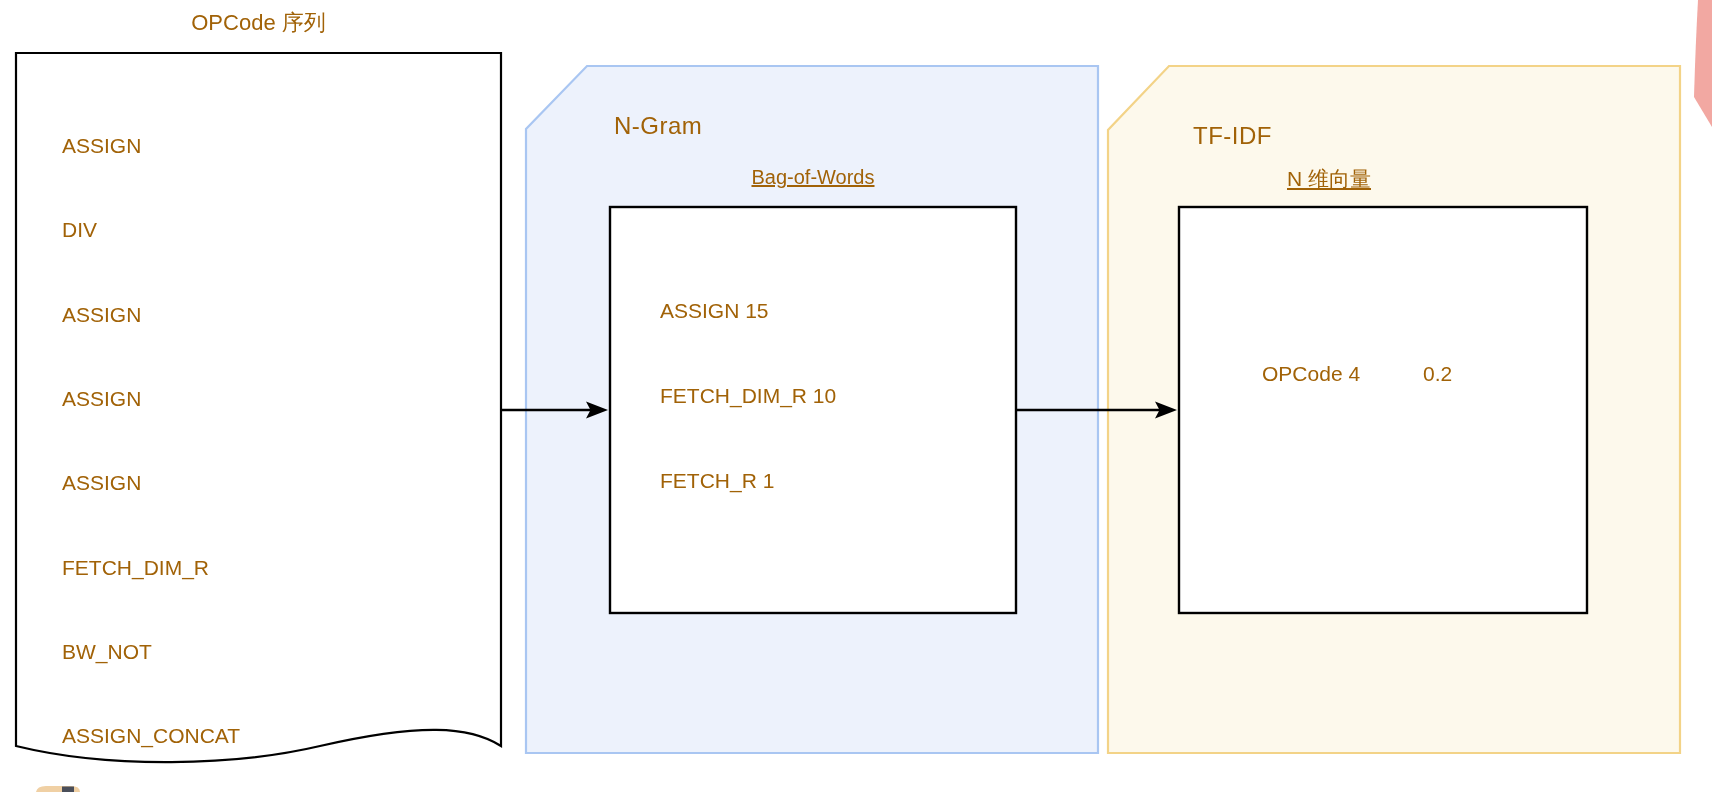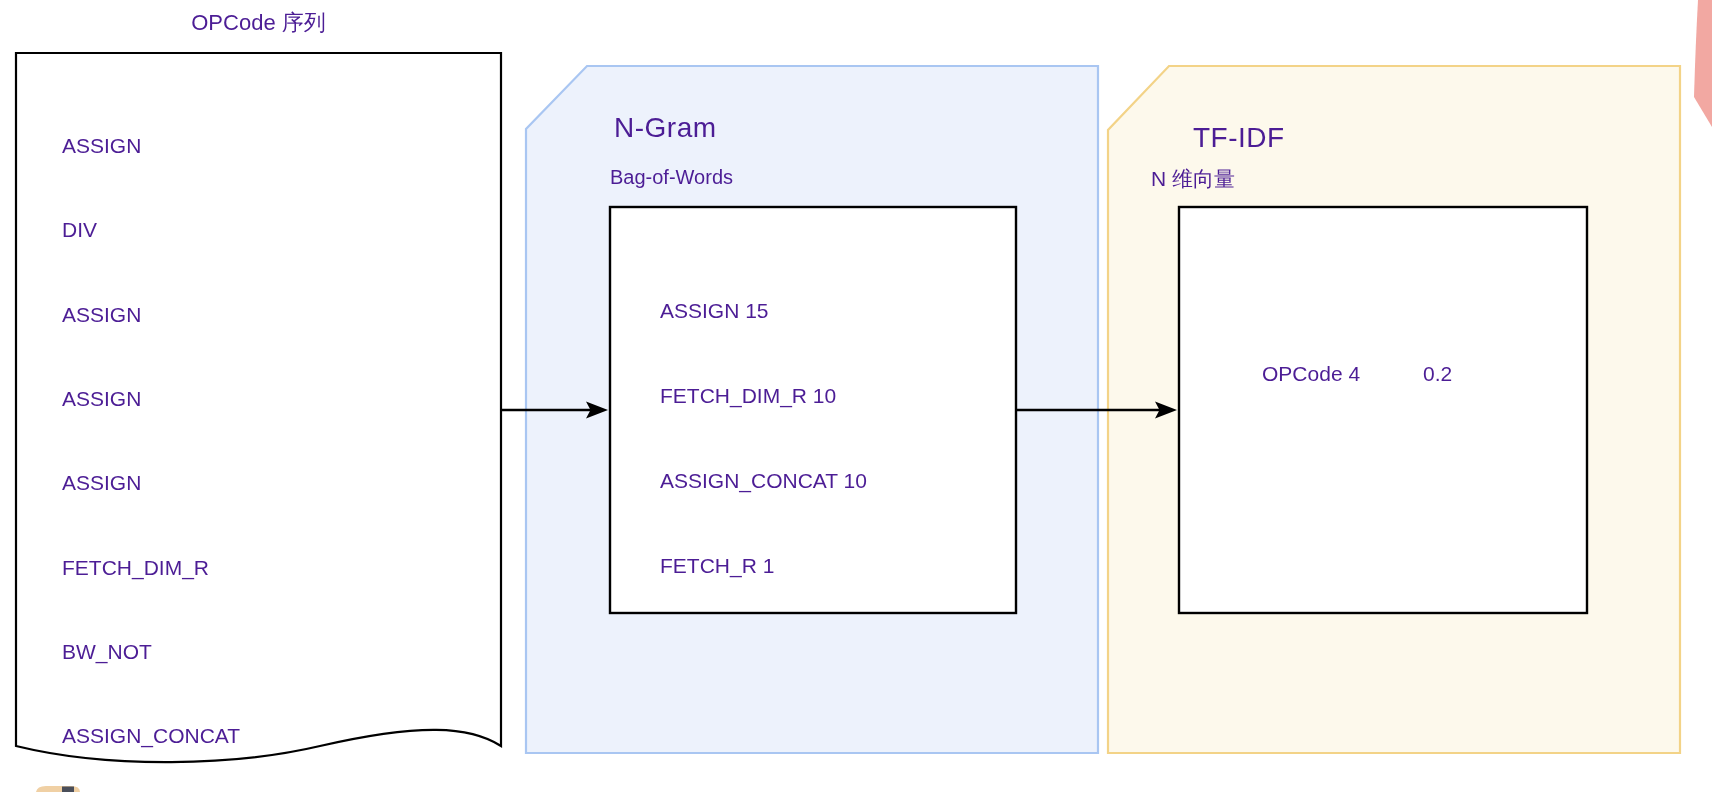--- a/index.html
+++ b/index.html
@@ -1,24 +1,24 @@
 <!DOCTYPE html>
 <html><head>
 <meta charset="utf-8">
 <style>
   html,body{margin:0;padding:0;background:#ffffff;}
   .canvas{
     position:relative;width:1712px;height:792px;overflow:hidden;
-    font-family:"Liberation Sans", sans-serif;color:#4c1d95;background:#fff;
+    font-family:"Liberation Sans", sans-serif;color:#a16207;background:#fff;
   }
   .layer{position:absolute;left:0;top:0;width:1712px;height:792px;}
   .txt{position:absolute;white-space:pre;}
   .panel-title{font-size:22px;}
-  .big-title{font-size:28px;letter-spacing:0.5px;}
-  .subtitle{font-size:20px;text-align:left;}
+  .big-title{font-size:24px;letter-spacing:0.5px;}
+  .subtitle{font-size:20px;text-align:center;text-decoration:underline;}
   .mono-list{font-size:21px;line-height:28.1px;}
   .ngram-list{font-size:21px;line-height:28.4px;}
   .tfidf-rows{font-size:21px;line-height:28px;}
   .tfidf-row .lbl{display:inline-block;width:161px;}
   .center{text-align:center;}
 </style>
 </head>
 <body>
 
 <div class="canvas">
@@ -79,32 +79,31 @@
     
     
   </div>
 
   <div class="txt big-title" style="left:614px;top:112px;">N-Gram</div>
   <div class="txt subtitle" style="left:610px;top:166px;width:406px;">Bag-of-Words</div>
 
   <div class="txt ngram-list" style="left:660px;top:240px;">
     <div>ASSIGN 15</div>
     <div>FETCH_DIM_R 10</div>
-    <div>ASSIGN_CONCAT 10</div>
     <div>FETCH_R 1</div>
     
     
     
     
     
     
   </div>
 
   <div class="txt big-title" style="left:1193px;top:122px;text-align:right;">TF-IDF</div>
-  <div class="txt subtitle" style="left:1151px;top:165px;width:408px;font-size:21px;">N 维向量</div>
+  <div class="txt subtitle" style="left:1125px;top:165px;width:408px;font-size:21px;">N 维向量</div>
 
   <div class="txt tfidf-rows" style="left:1227px;top:276px;">
     <div class="tfidf-row">
       <span class="lbl">OPCode 4</span><span>0.2</span>
     </div>
     
     
     
     
     

